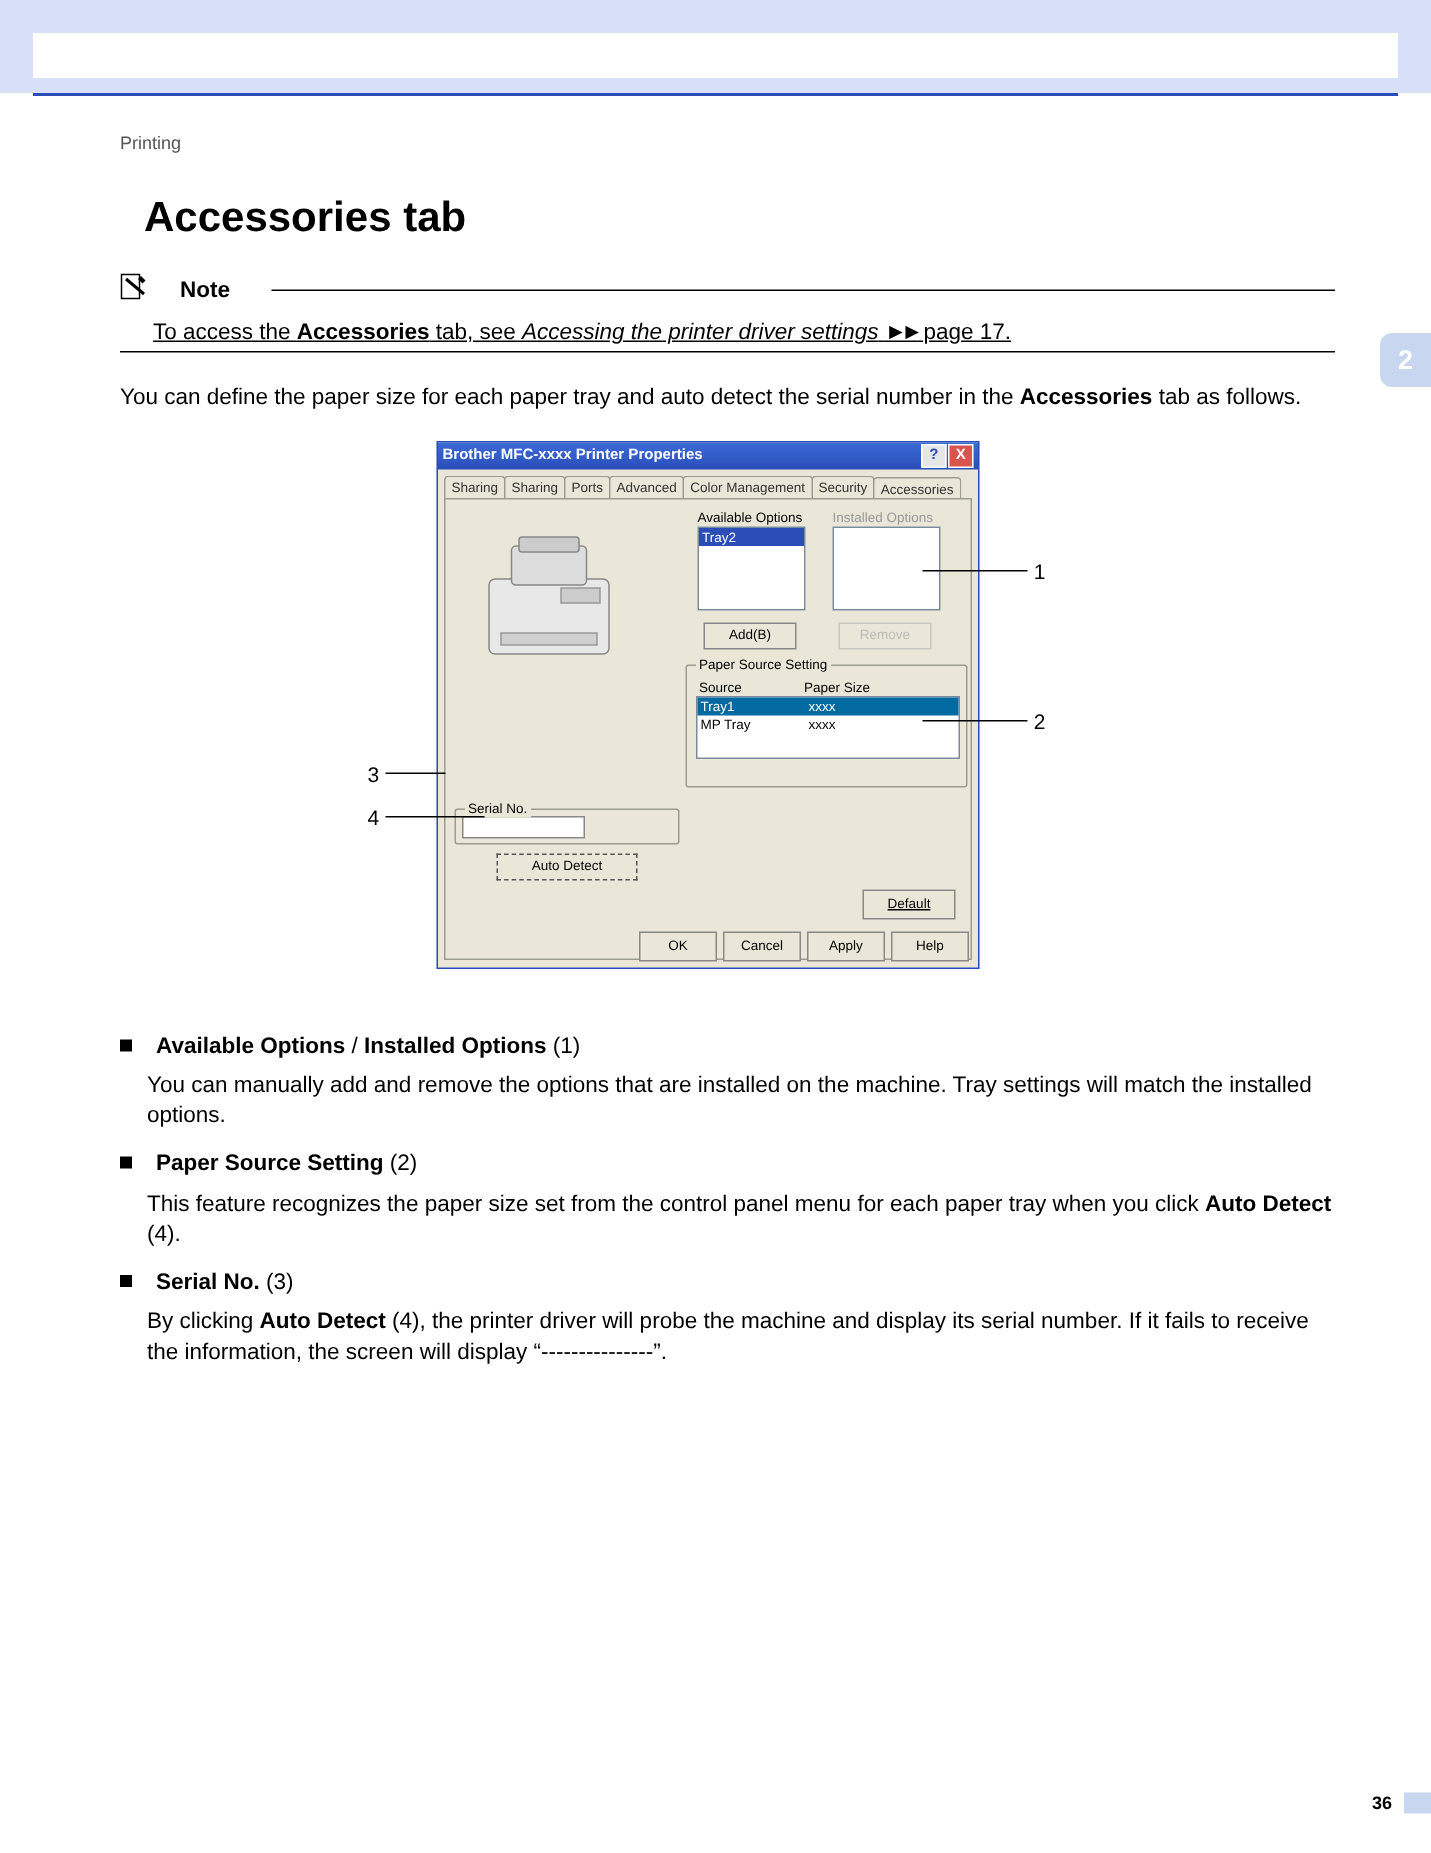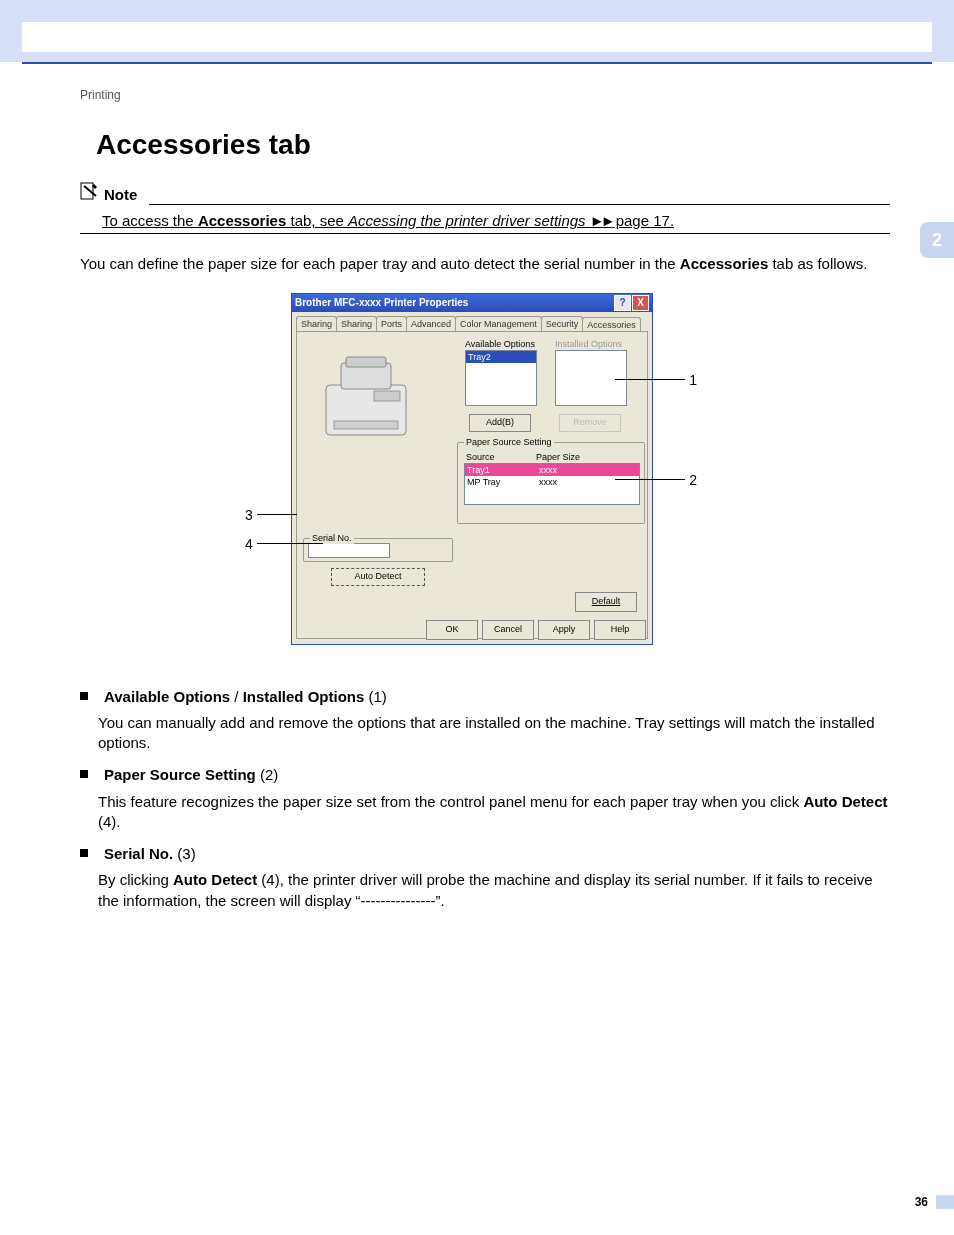--- a/index.html
+++ b/index.html
@@ -5,21 +5,21 @@
   html,body { margin:0; padding:0; background:#fff; }
   .page { width:954px; height:1235px; position:relative; font-family:Arial,Helvetica,sans-serif; color:#000; }
   .topband { position:absolute; left:0; top:0; width:954px; height:62px; background:#d7e0f8; }
   .topband-inner { position:absolute; left:22px; top:22px; width:910px; height:30px; background:#fff; }
   .rule { position:absolute; left:22px; top:62px; width:910px; height:2px; background:#2a4db8; }
   .chapter-tab { position:absolute; right:0; top:222px; width:34px; height:36px; background:#c9d6ef; border-top-left-radius:8px; border-bottom-left-radius:8px; color:#fff; font-weight:bold; font-size:18px; text-align:center; line-height:36px; }
   .running-head { position:absolute; left:80px; top:88px; font-size:12px; color:#555; }
   .content { position:absolute; left:80px; top:126px; width:810px; font-size:15px; line-height:1.35; }
   h1 { font-size:28px; font-weight:bold; margin:0 0 18px 16px; }
   .note-block { margin-bottom:10px; }
-  .note-head { display:flex; align-items:flex-end; gap:6px; }
+  .note-head { display:flex; align-items:center; gap:22px; }
   .note-head .label { font-weight:bold; }
   .note-head-line { flex:1; border-bottom:1px solid #000; margin-left:6px; }
   .note-body { margin:6px 0 2px 22px;text-decoration:underline; }
   .note-foot-line { border-bottom:1px solid #000; margin-left:0; }
   .para { margin:20px 0 18px 0; }
   .pagenum { position:absolute; right:26px; bottom:26px; font-size:12px; font-weight:bold; }
   .pagenum-bar { position:absolute; right:0; bottom:26px; width:18px; height:14px; background:#c9d6ef; }
   .ss-wrap { position:relative; width:480px; height:370px; margin:0 auto 24px auto; }
   .callout { position:absolute; font-size:14px; }
   .callout-line-h { position:absolute; height:1px; background:#000; }
@@ -44,21 +44,21 @@
   .avail-box .item { background:#2a4db8; color:#fff; padding:0 2px; font-size:9px; }
   .inst-box { position:absolute; left:258px; top:18px; width:70px; height:54px; border:1px solid #7a8a9a; background:#fff; }
   .add-btn { position:absolute; left:172px; top:82px; width:60px; height:16px; border:1px solid #888; background:#eae7d9; font-size:9px; text-align:center; line-height:14px; }
   .rem-btn { position:absolute; left:262px; top:82px; width:60px; height:16px; border:1px solid #c8c8c0; background:#eae7d9; color:#bbb; font-size:9px; text-align:center; line-height:14px; }
   .pss-group { position:absolute; left:160px; top:110px; width:186px; height:80px; border:1px solid #9c9c8f; border-radius:2px; }
   .pss-group .lbl { position:absolute; top:-7px; left:6px; background:#eae7d9; padding:0 2px; font-size:9px; }
   .pss-head1 { position:absolute; left:8px; top:8px; font-size:9px; }
   .pss-head2 { position:absolute; left:78px; top:8px; font-size:9px; }
   .pss-table { position:absolute; left:6px; top:20px; width:174px; height:40px; border:1px solid #7a8a9a; background:#fff; font-size:9px; }
   .pss-row { display:flex; }
-  .pss-row.sel { background:#ec4899; color:#fff; }
+  .pss-row.sel { background:#0369a1; color:#fff; }
   .pss-row span:first-child { width:70px; padding:0 2px; }
   .default-btn { position:absolute; right:10px; top:260px; width:60px; height:18px; border:1px solid #888; background:#eae7d9; font-size:9px; text-align:center; line-height:16px; text-decoration:underline; }
   .bottom-btns { position:absolute; left:0; bottom:4px; width:100%; display:flex; justify-content:flex-end; gap:4px; padding:0 6px; box-sizing:border-box; }
   .bottom-btns .b { width:50px; height:18px; border:1px solid #888; background:#eae7d9; font-size:9px; text-align:center; line-height:16px; }
   .list { margin:0; padding:0; list-style:none; }
   .list > li { margin-bottom:12px; }
   .list .bullet-row { display:flex; align-items:flex-start; gap:16px; }
   .sq { width:8px; height:8px; background:#000; margin-top:5px; flex-shrink:0; }
   .list .sub { margin:6px 0 0 18px; }
   .arrows { font-family:Arial; letter-spacing:-4px; font-weight:bold; }

